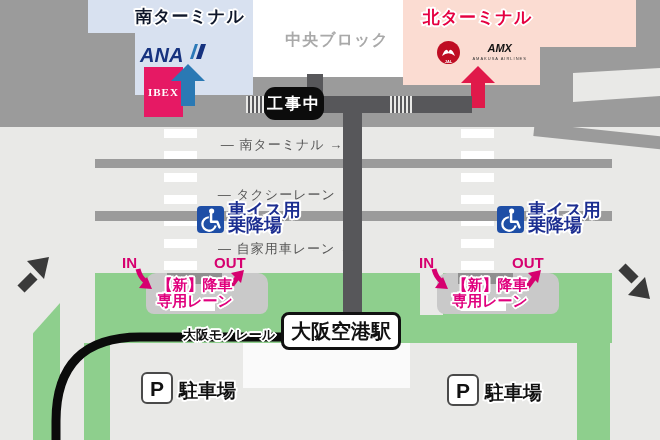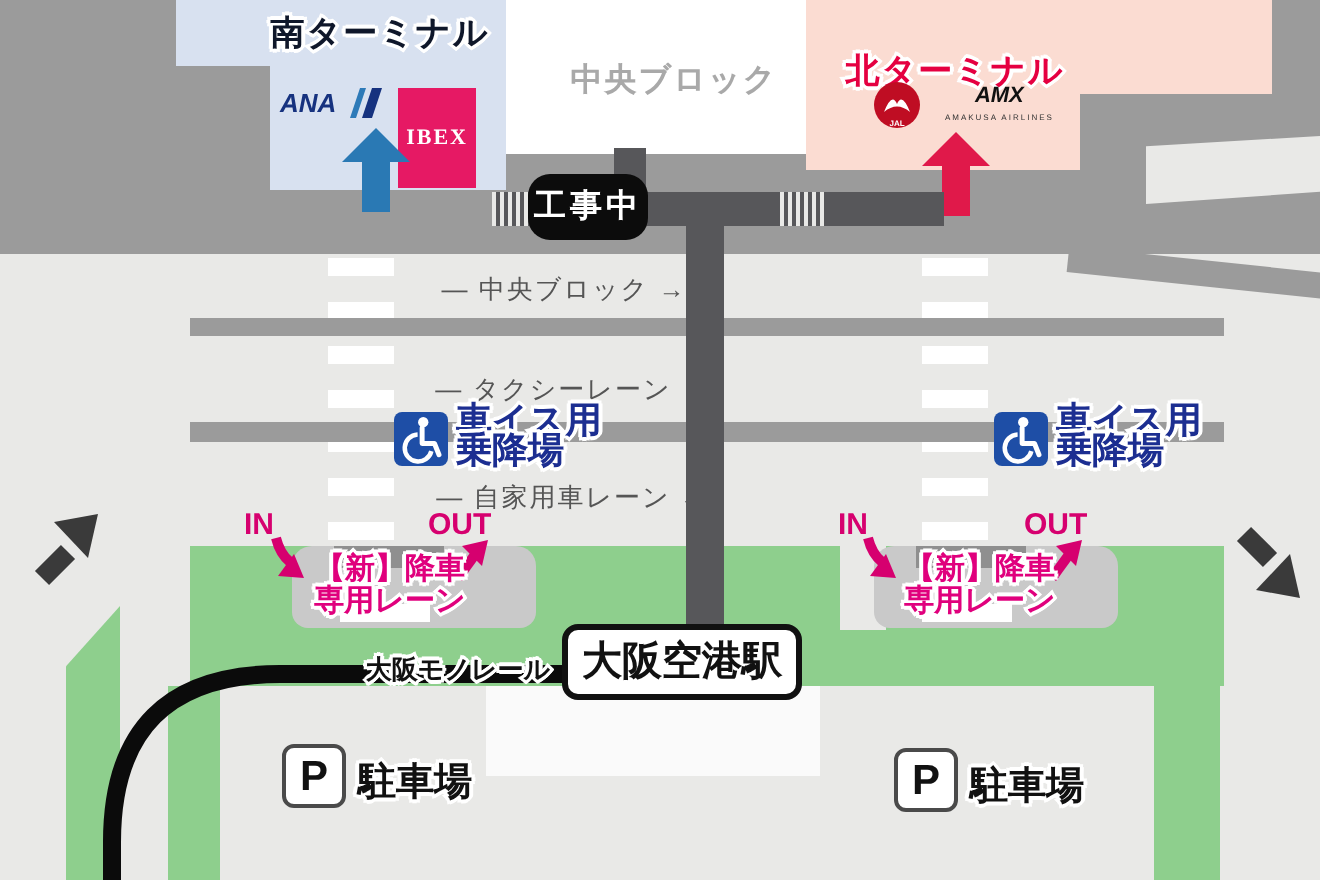--- a/index.html
+++ b/index.html
@@ -30,21 +30,21 @@
 
 <div id="stage">
 
   <div class="abs crosswalk" style="left:164px;top:129px;height:141px;"></div>
   <div class="abs crosswalk" style="left:461px;top:129px;height:141px;"></div>
 
   <div class="abs sepBand" style="left:95px;top:159px;width:517px;height:9px;"></div>
   <div class="abs sepBand" style="left:95px;top:211px;width:517px;height:10px;"></div>
   <div class="abs sepBand" style="left:534px;top:123px;width:132px;height:13px;transform:rotate(6deg);transform-origin:left center;"></div>
 
-  <div class="abs laneLabel" style="left:182px;top:136px;width:200px;">― 中央ブロック →</div>
+  <div class="abs laneLabel" style="left:182px;top:136px;width:200px;">― 南ターミナル →</div>
   <div class="abs laneLabel" style="left:186px;top:186px;width:200px;">― タクシーレーン →</div>
   <div class="abs laneLabel" style="left:186px;top:240px;width:200px;">― 自家用車レーン →</div>
 
   <div class="abs greenZone" style="left:95px;top:273px;width:517px;height:70px;"></div>
   <div class="abs" style="left:420px;top:273px;width:23px;height:42px;background:#e9e9e7;"></div>
   <div class="abs greenZone" style="left:33px;top:303px;width:27px;height:137px;clip-path:polygon(0 22%,100% 0,100% 100%,0 100%);"></div>
   <div class="abs greenZone" style="left:84px;top:343px;width:26px;height:97px;"></div>
   <div class="abs greenZone" style="left:577px;top:343px;width:33px;height:97px;"></div>
 
   <div class="abs loop" style="left:146px;top:273px;width:122px;height:41px;"></div>
@@ -60,34 +60,34 @@
 
   <div class="abs" style="left:243px;top:343px;width:167px;height:45px;background:#fafafa;"></div>
 
   <div class="abs" style="left:0;top:0;width:660px;height:127px;background:#9b9b9b;"></div>
   <div class="abs" style="left:573px;top:68px;width:87px;height:34px;background:#e9e9e7;clip-path:polygon(0 15%,100% 0,100% 82%,0 100%);"></div>
 
   <div class="abs" style="left:135px;top:0;width:118px;height:95px;background:#d8e1f0;"></div>
   <div class="abs" style="left:88px;top:0;width:47px;height:33px;background:#d8e1f0;"></div>
   <div class="abs terminalLabel outline-w" style="left:110px;top:5px;width:160px;color:#0f172a;">南ターミナル</div>
   <div class="abs" style="left:140px;top:44px;width:110px;height:18px;">
-    <span style="font-weight:bold;font-style:italic;font-size:13px;color:#16327f;vertical-align:top;text-align:right;">ANA</span>
+    <span style="font-weight:bold;font-style:italic;font-size:20px;color:#16327f;vertical-align:top;text-align:right;">ANA</span>
     <svg width="17" height="15" style="vertical-align:top;margin-left:1px;">
       <polygon points="7,15 12,0 17,0 12,15" fill="#16327f"></polygon>
         <polygon points="1,15 6,0 9,0 4,15" fill="#2d7ab8"></polygon>
     </svg>
     <span style="display:inline-block;margin-left:4px;background:#e61964;color:#fff;font-weight:bold;font-size:11px;font-family:'Liberation Serif','DejaVu Serif',serif;padding:19px 4px;vertical-align:top;letter-spacing:1px;">IBEX</span>
   </div>
 
   <div class="abs" style="left:253px;top:0;width:150px;height:77px;background:#ffffff;"></div>
   <div class="abs terminalLabel" style="left:253px;top:30px;width:168px;font-size:16px;color:#a9a9a9;">中央ブロック</div>
 
   <div class="abs" style="left:403px;top:0;width:137px;height:85px;background:#fbdcd2;"></div>
   <div class="abs" style="left:540px;top:0;width:96px;height:47px;background:#fbdcd2;"></div>
-  <div class="abs terminalLabel outline-w" style="left:400px;top:24px;width:155px;color:#e50041;">北ターミナル</div>
+  <div class="abs terminalLabel outline-w" style="left:400px;top:6px;width:155px;color:#e50041;">北ターミナル</div>
   <div class="abs" style="left:437px;top:41px;width:110px;height:26px;">
     <span style="display:inline-block;width:23px;height:23px;background:#bf0d23;border-radius:50%;position:relative;vertical-align:top;">
       <svg width="23" height="23" style="position:absolute;left:0;top:0;">
           <path d="M5 15 Q9 5 11.5 11 Q14 5 18 15 Q11.5 9.5 5 15" fill="#fff"></path>
         </svg>
       <span style="position:absolute;left:0;bottom:0;width:23px;text-align:center;font-size:4px;font-weight:bold;color:#fff;">JAL</span>
     </span>
     <span style="display:inline-block;margin-left:8px;vertical-align:top;text-align:center;">
       <span style="display:block;font-weight:bold;font-style:italic;font-size:11px;line-height:15px;color:#111;">AMX</span>
       <span style="display:block;font-size:4px;color:#333;letter-spacing:1px;">AMAKUSA AIRLINES</span>

